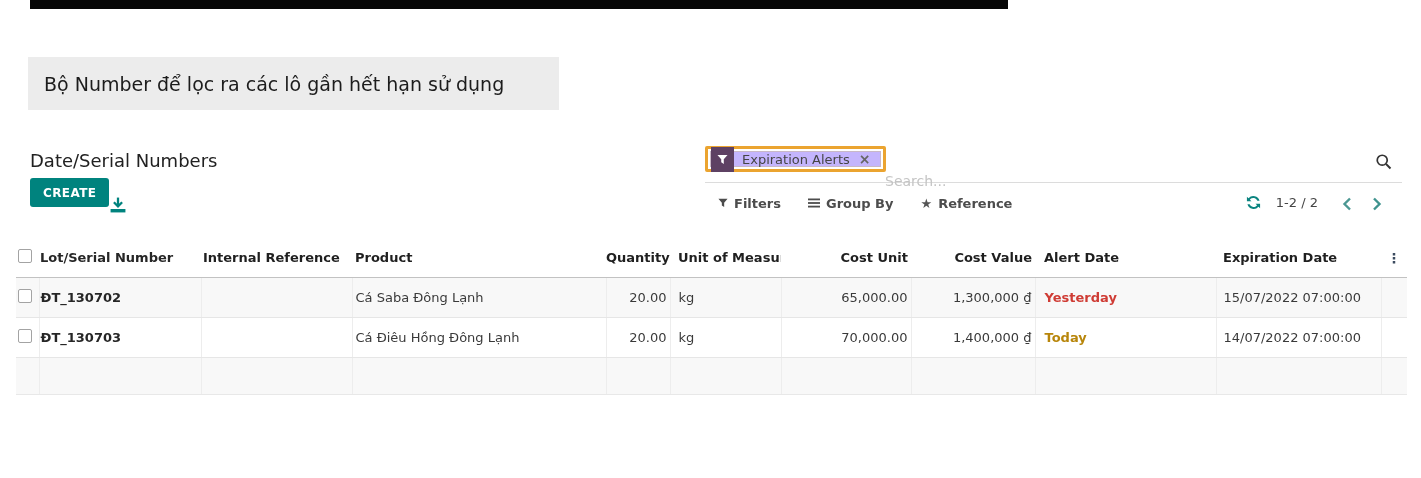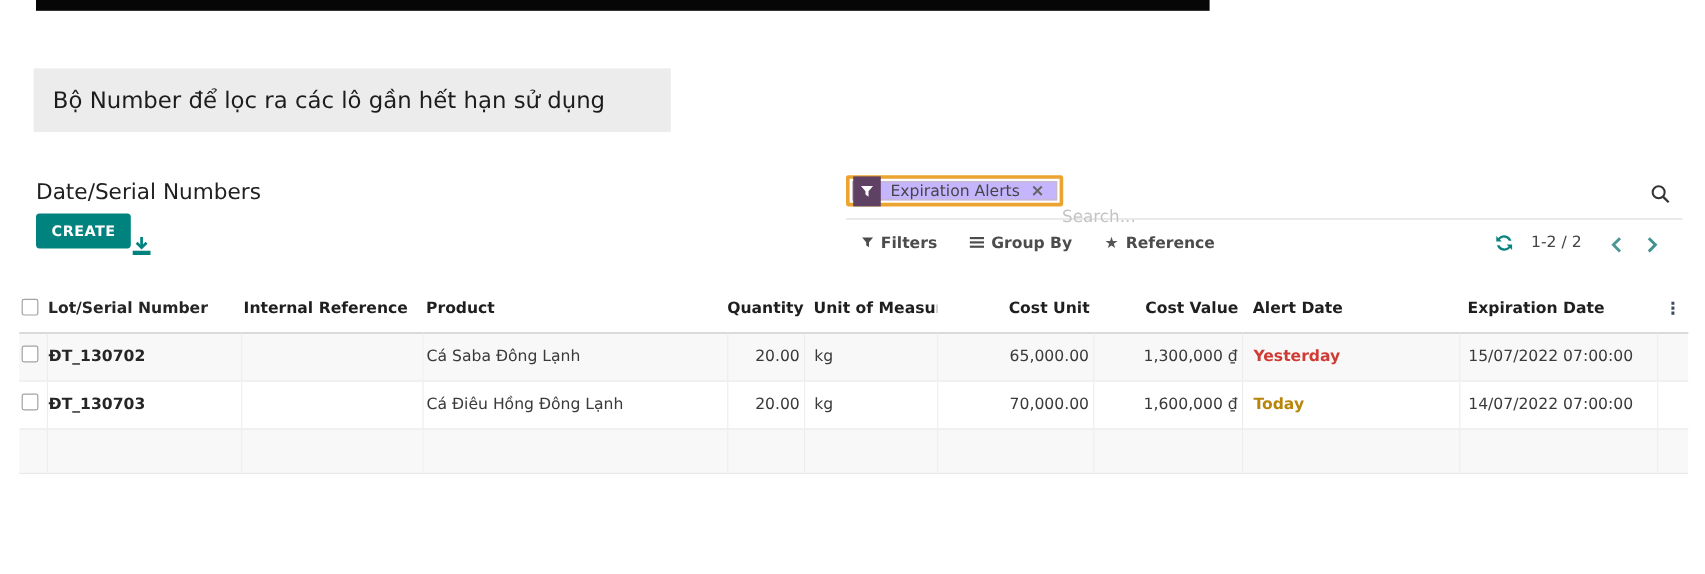--- a/index.html
+++ b/index.html
@@ -219,21 +219,21 @@
           <td class="c-dots"></td>
         </tr>
         <tr class="row-even">
           <td class="c-cb"><span class="checkbox"></span></td>
           <td class="c-lot">ĐT_130703</td>
           <td class="c-int"></td>
           <td class="c-prod">Cá Điêu Hồng Đông Lạnh</td>
           <td class="c-qty num">20.00</td>
           <td class="c-uom">kg</td>
           <td class="c-cu num">70,000.00</td>
-          <td class="c-cv num">1,600,000 ₫</td>
+          <td class="c-cv num">1,400,000 ₫</td>
           <td class="c-alert" style="color: rgb(184, 134, 11);">Today</td>
           <td class="c-exp">14/07/2022 07:00:00</td>
           <td class="c-dots"></td>
         </tr>
         <tr class="filler">
           <td class="c-cb"></td>
           <td class="c-lot"></td>
           <td class="c-int"></td>
           <td class="c-prod"></td>
           <td class="c-qty num"></td>

